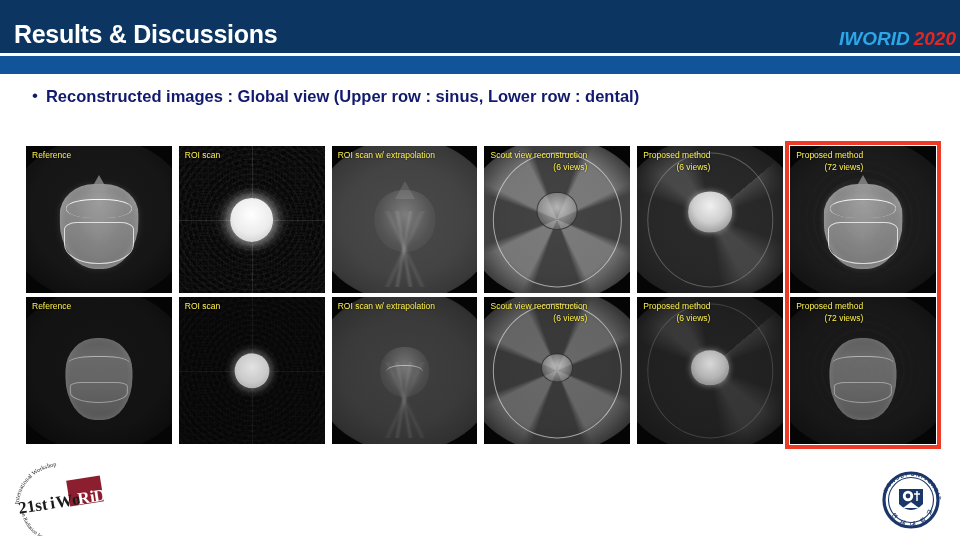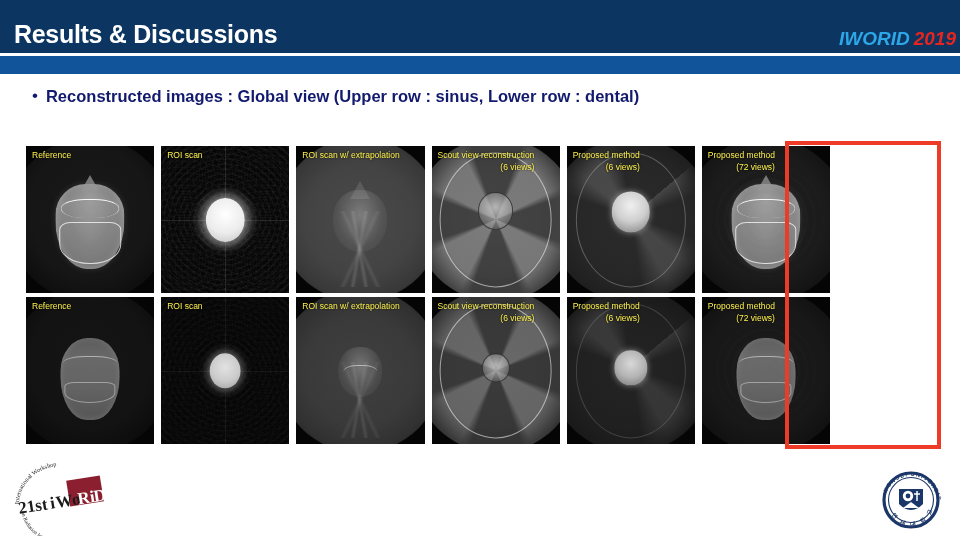--- a/index.html
+++ b/index.html
@@ -28,21 +28,21 @@
 
   
   .bullet-row { position:absolute; left:32px; top:85px; width:900px;
                 display:flex; align-items:flex-start; }
   .bullet-dot { color:#121a6e; font-size:17px; line-height:22px;
                 margin-right:8px; }
   .bullet-text { color:#121a6e; font-size:16.5px; font-weight:bold;
                  line-height:22px; white-space:nowrap; }
 
   
-  .grid { position:absolute; left:26px; top:146px; width:804px; height:298px;
+  .grid { position:absolute; left:26px; top:146px; width:910px; height:298px;
           display:grid; grid-template-columns:repeat(6, 1fr);
           grid-template-rows:147px 147px; gap:4px 7px; }
 
   .cell { position:relative; overflow:hidden; background:#000; }
 
   .cell .lbl { position:absolute; left:6px; top:4px; z-index:6;
                color:#fff34d; font-size:8.5px; line-height:11.5px;
                white-space:pre-line; text-shadow:0 0 2px rgba(0,0,0,.9);
                font-family:"Liberation Sans", sans-serif; }
 
@@ -206,21 +206,21 @@
 
 <div class="slide">
 
   <div class="hdr-dark"></div>
   <div class="hdr-white"></div>
   <div class="hdr-blue"></div>
 
   <div class="slide-title">Results &amp; Discussions</div>
 
   <div class="conf-logo">
-    <span class="iworid">IWORID</span><span class="year">2019</span>
+    <span class="iworid">IWORID</span><span class="year">2020</span>
   </div>
 
   <div class="bullet-row">
     <span class="bullet-dot">•</span>
     <span class="bullet-text">Reconstructed images : Global view (Upper row : sinus, Lower row : dental)</span>
   </div>
 
   <div class="grid">
 
     <div class="cell">

